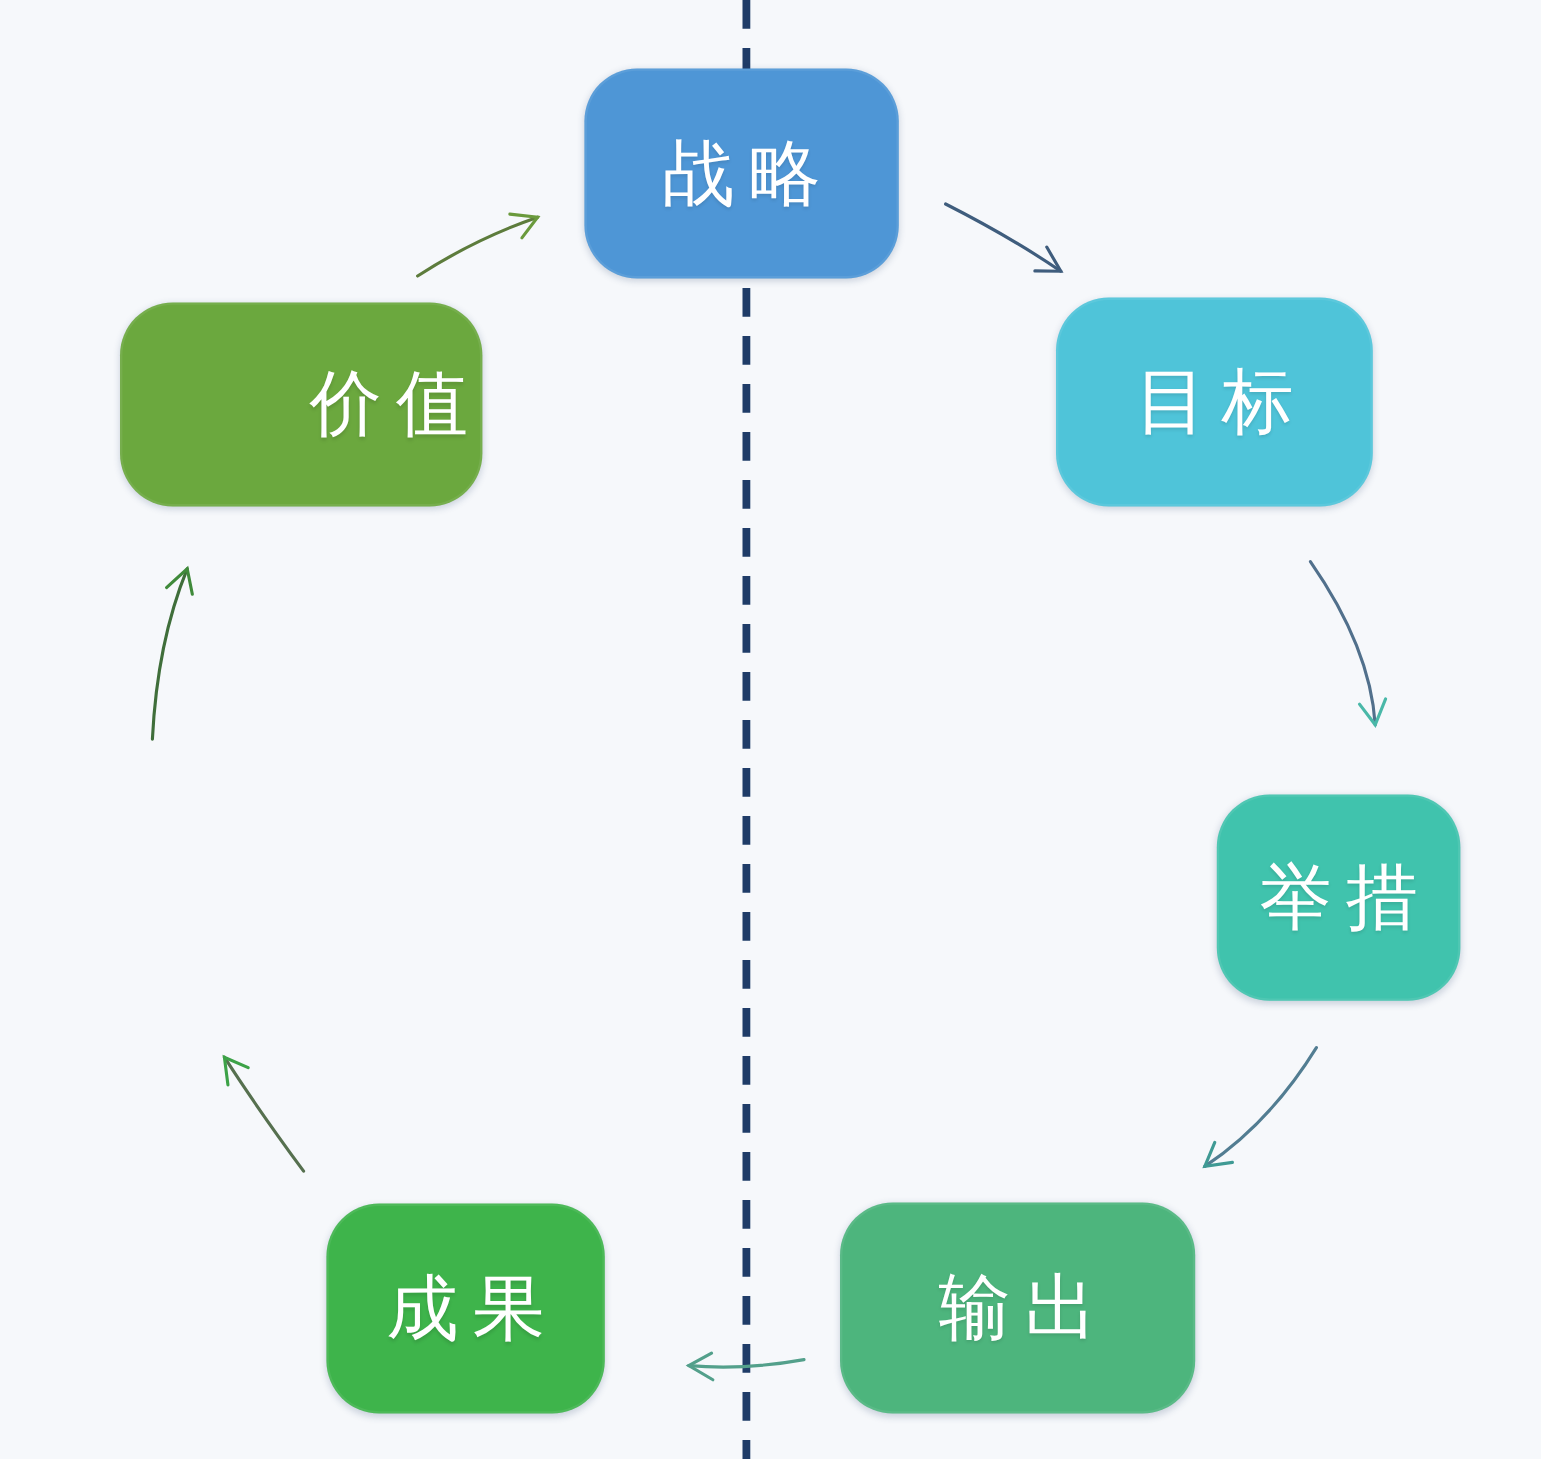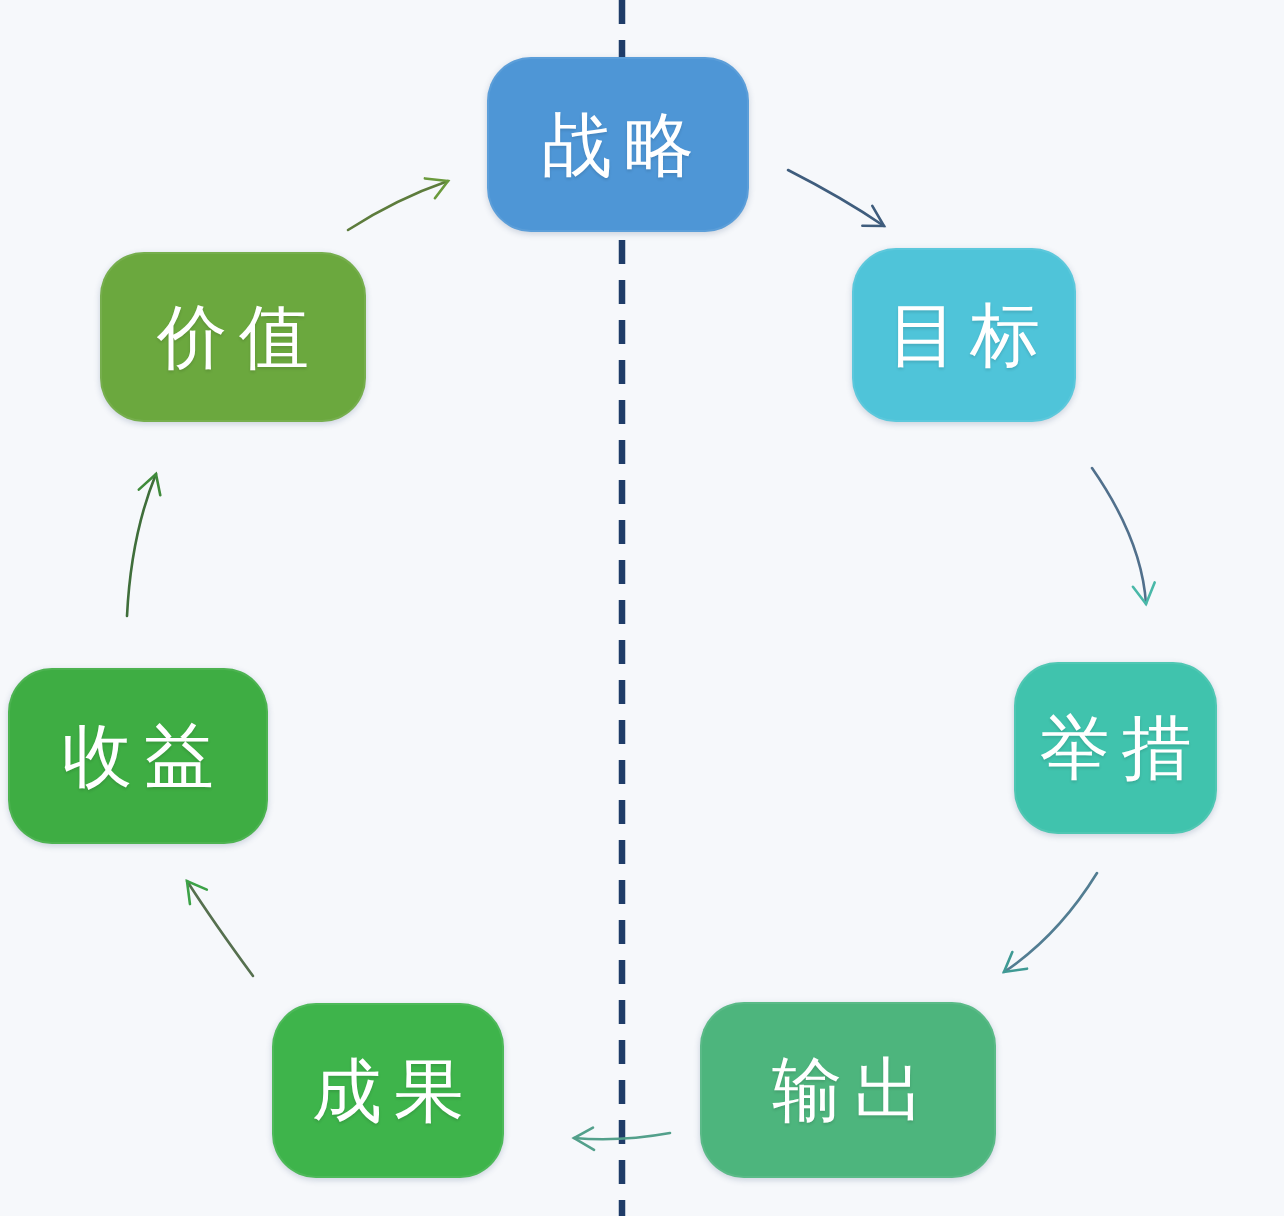--- a/index.html
+++ b/index.html
@@ -20,35 +20,35 @@
     left: 0; top: 0;
     width: 1284px; height: 1216px;
   }
   .node {
     position: absolute;
     border-radius: 44px;
     display: flex;
     align-items: center;
     justify-content: center;
     color: #ffffff;
-    font-size: 70px;
+    font-size: 60px;
     letter-spacing: 12px;
     text-indent: 12px; 
     box-shadow: 0 2px 6px rgba(40,70,110,0.22), inset 0 0 0 2px rgba(255,255,255,0.08);
     text-shadow: 0 2px 3px rgba(0,0,0,0.12);
     line-height: 1;
     user-select: none;
   }
   .node-strategy  { left: 487px;  top: 57px;   width: 262px; height: 175px; }
-  .node-goal      { left: 852px;  top: 248px;  width: 224px; height: 174px; }
+  .node-goal      { left: 880px;  top: 248px;  width: 264px; height: 174px; }
   .node-initiative{ left: 1014px; top: 662px;  width: 203px; height: 172px; }
   .node-output    { left: 700px;  top: 1002px; width: 296px; height: 176px; }
   .node-result    { left: 272px;  top: 1003px; width: 232px; height: 175px; }
   .node-benefit   { left: 8px;    top: 668px;  width: 260px; height: 176px; }
-  .node-value     { left: 100px;  top: 252px;  width: 266px; height: 170px; }
+  .node-value     { left: 100px;  top: 252px;  width: 302px; height: 170px; justify-content: flex-end; }
 </style>
 </head>
 <body>
 
 <div class="canvas" style="background: rgb(246, 248, 251);">
 
   <svg class="lines" viewBox="0 0 1284 1216" xmlns="http://www.w3.org/2000/svg">
     <defs>
       <marker id="head0" markerUnits="userSpaceOnUse" markerWidth="30" markerHeight="30" viewBox="0 0 30 30" refX="25" refY="15" orient="auto">
         <path d="M 4 5 L 25 15 L 7 27" fill="none" stroke-width="2.6" stroke-linecap="round" stroke="#3f5d7d"></path>
@@ -92,20 +92,17 @@
   </div>
   <div class="node node-initiative" style="background: rgb(64, 195, 173); color: rgb(255, 255, 255);">
     <span>举措</span>
   </div>
   <div class="node node-output" style="background: rgb(77, 181, 125); color: rgb(255, 255, 255);">
     <span>输出</span>
   </div>
   <div class="node node-result" style="background: rgb(62, 180, 75); color: rgb(255, 255, 255);">
     <span>成果</span>
   </div>
-  <div class="node node-benefit" style="background: rgb(62, 173, 67); color: rgb(255, 255, 255);">
-    <span>收益</span>
-  </div>
   <div class="node node-value" style="background: rgb(107, 168, 62); color: rgb(255, 255, 255);">
     <span>价值</span>
   </div>
 
 </div>
 
 </body></html>

